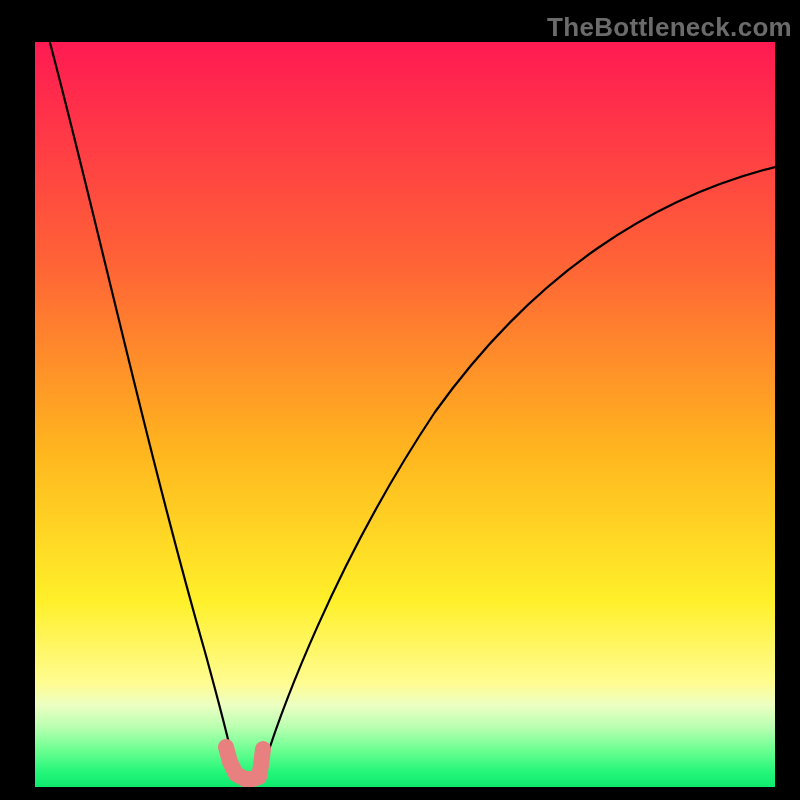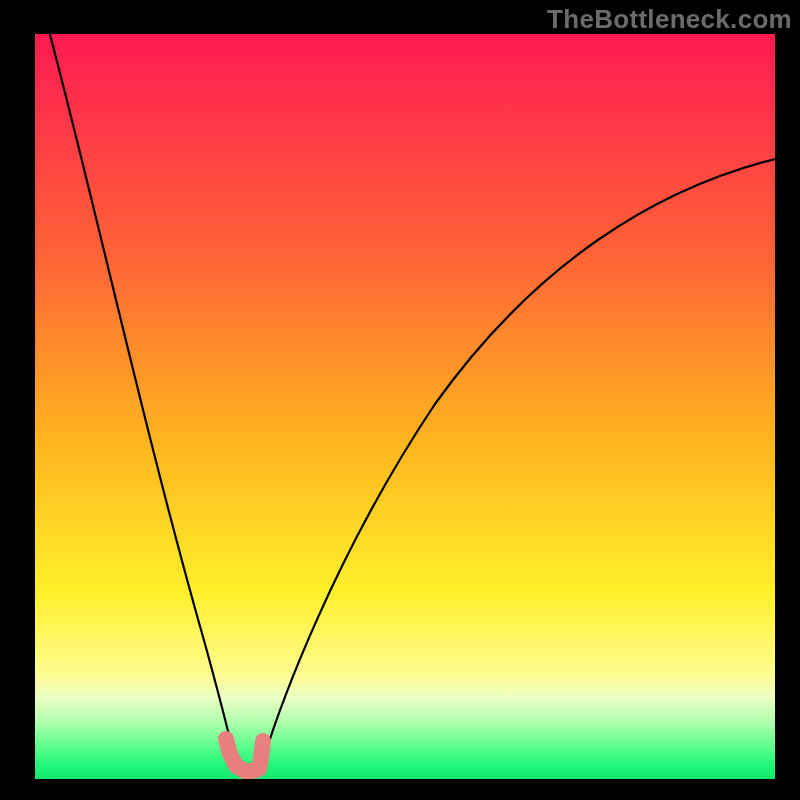--- a/index.html
+++ b/index.html
@@ -6,21 +6,21 @@
     margin: 0;
     padding: 0;
     width: 800px;
     height: 800px;
     background: #000;
     overflow: hidden;
   }
   .frame {
     position: absolute;
     left: 0;
-    top: 4px;
+    top: 12px;
     width: 800px;
     height: 656px;
     background: #000;
   }
   .plot {
     position: absolute;
     left: 35px;
     top: 30px;
     width: 740px;
     height: 745px;

